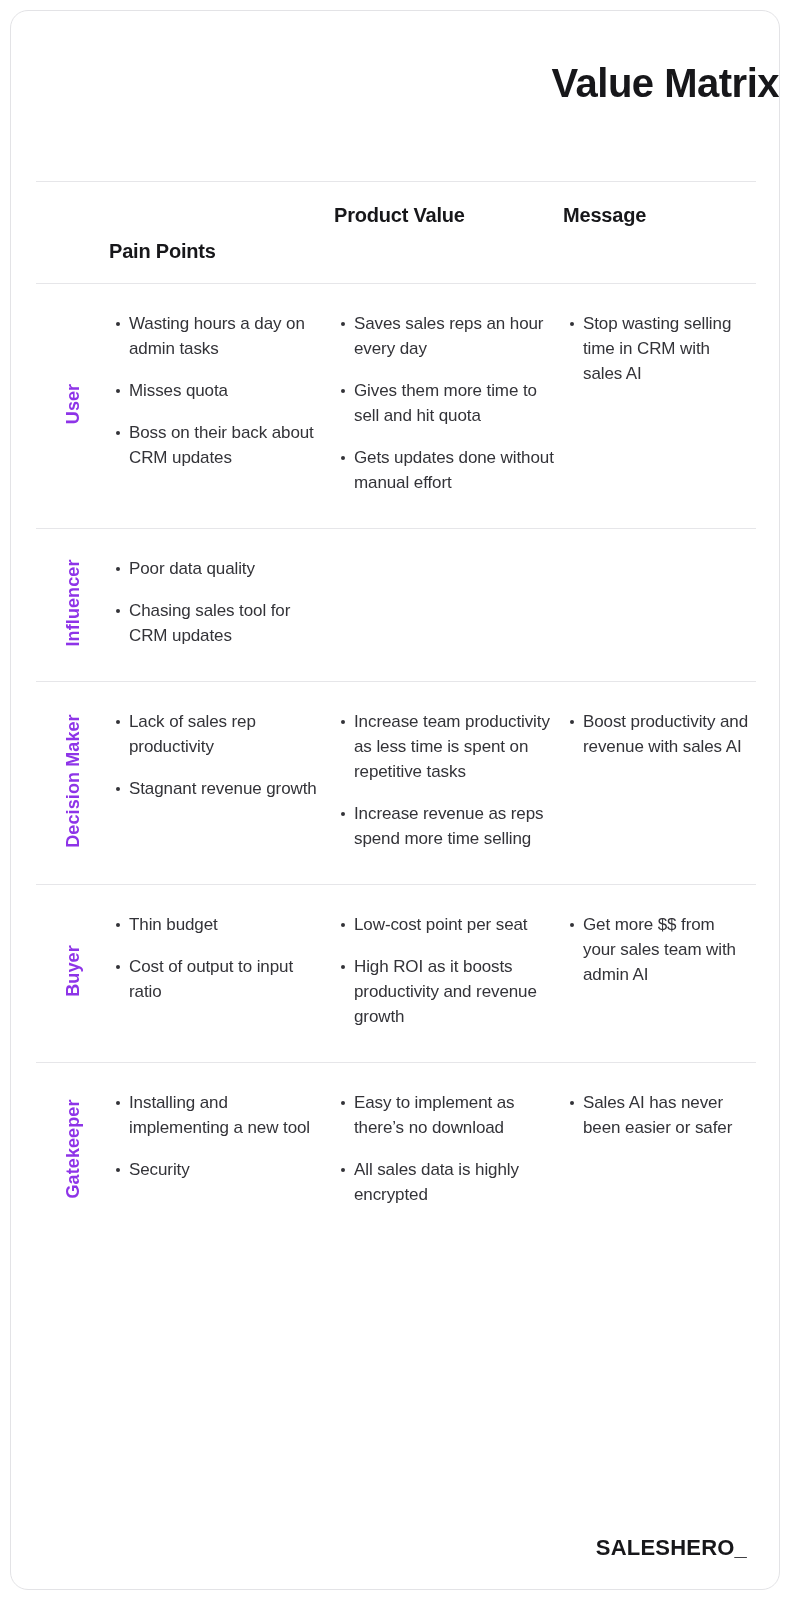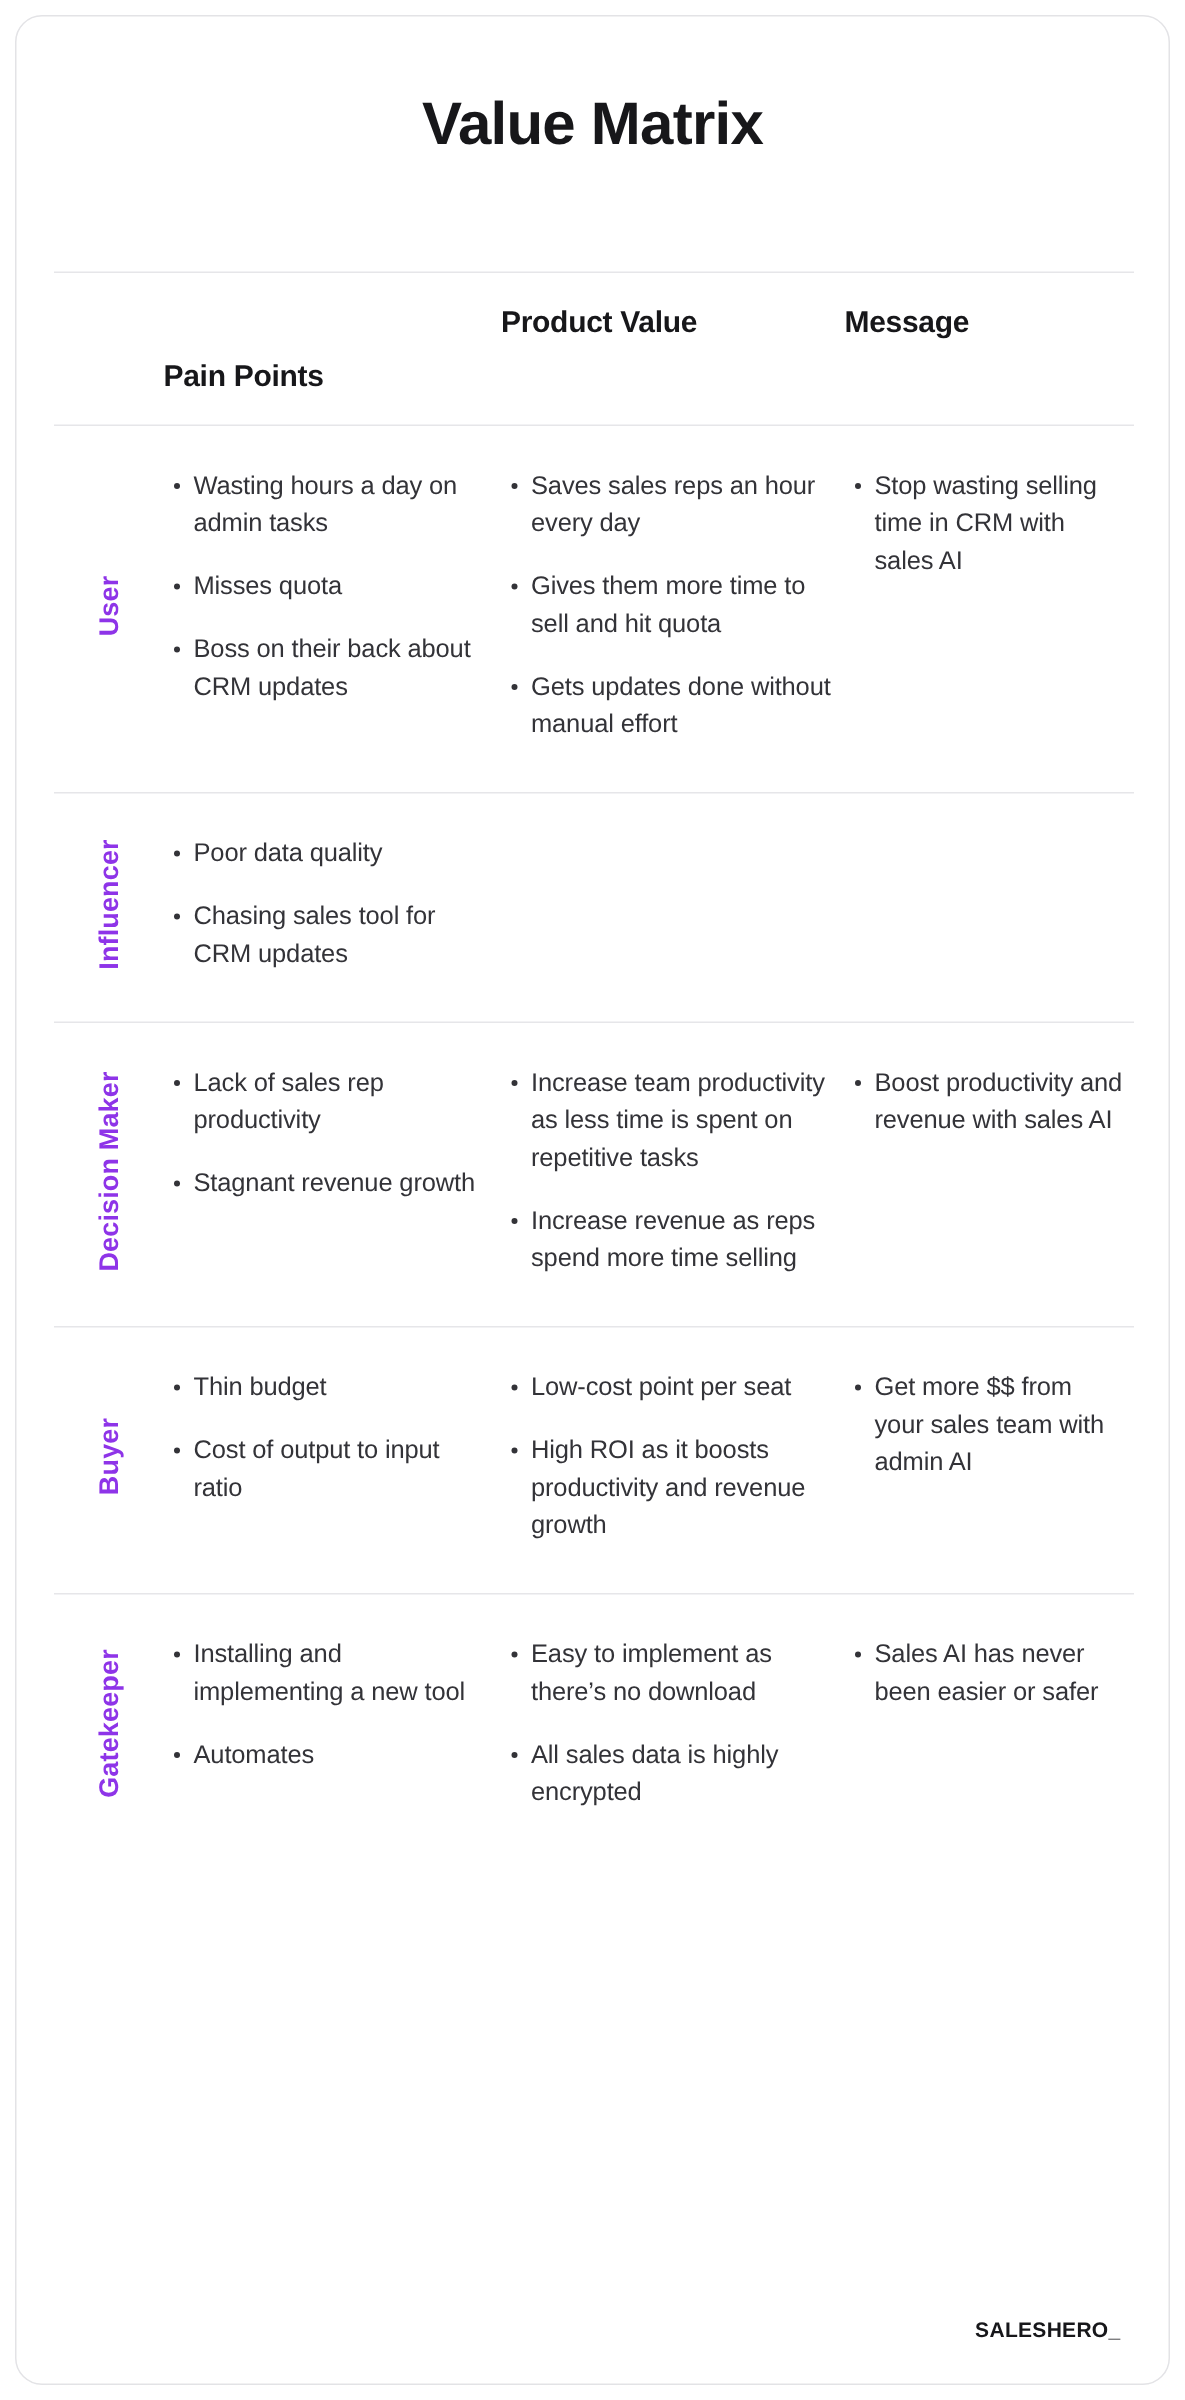--- a/index.html
+++ b/index.html
@@ -17,21 +17,21 @@
     top: 10px;
     width: 770px;
     height: 1580px;
     background: #ffffff;
     border: 1px solid #e3e3e6;
     border-radius: 18px;
     overflow: hidden;
   }
 
   .title {
-    text-align: center;
+    text-align: right;
     font-size: 40px;
     font-weight: 700;
     letter-spacing: -0.5px;
     color: #17171a;
     padding-top: 50px;
   }
 
   .matrix {
     position: absolute;
     left: 25px;
@@ -116,21 +116,21 @@
   }
 
   .col-pain-body  { width: 225px; flex: 0 0 225px; }
   .col-value-body { width: 229px; flex: 0 0 229px; }
   .col-msg-body   { flex: 1 1 auto; }
 
   .logo {
     position: absolute;
     right: 32px;
     bottom: 28px;
-    font-size: 14px;
+    font-size: 22px;
     font-weight: 700;
     color: #17171a;
     letter-spacing: 0.2px;
   }
 </style>
 </head>
 <body>
 
 <div class="card">
 
@@ -240,21 +240,21 @@
 
     <div class="divider"></div>
 
     <div class="body-row">
       <div class="persona-wrap">
         <div class="persona-label">Gatekeeper</div>
       </div>
       <div class="col-pain-body">
         <ul class="bullets">
           <li>Installing and implementing a new tool</li>
-          <li>Automates</li>
+          <li>Security</li>
         </ul>
       </div>
       <div class="col-value-body">
         <ul class="bullets">
           <li>Easy to implement as there’s no download</li>
           <li>All sales data is highly encrypted</li>
         </ul>
       </div>
       <div class="col-msg-body">
         <ul class="bullets">

